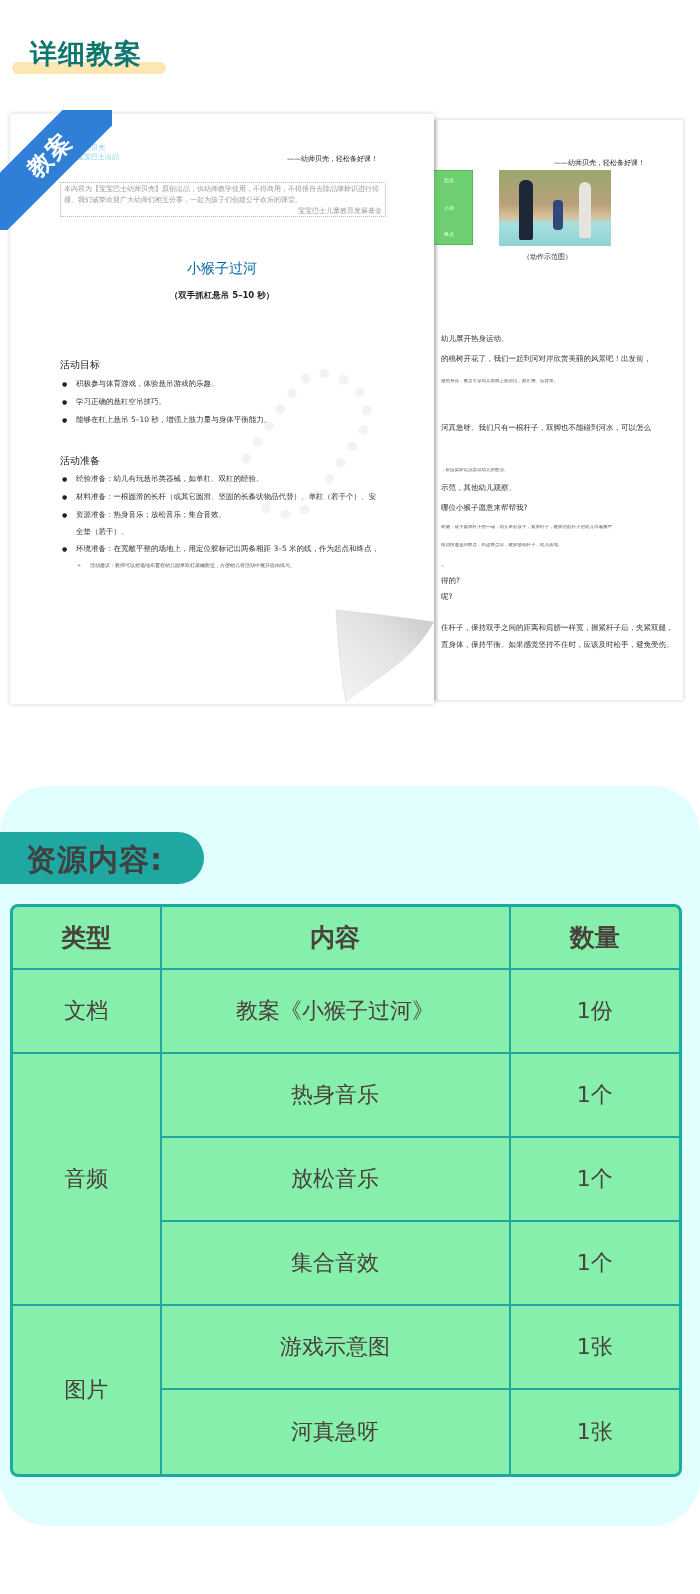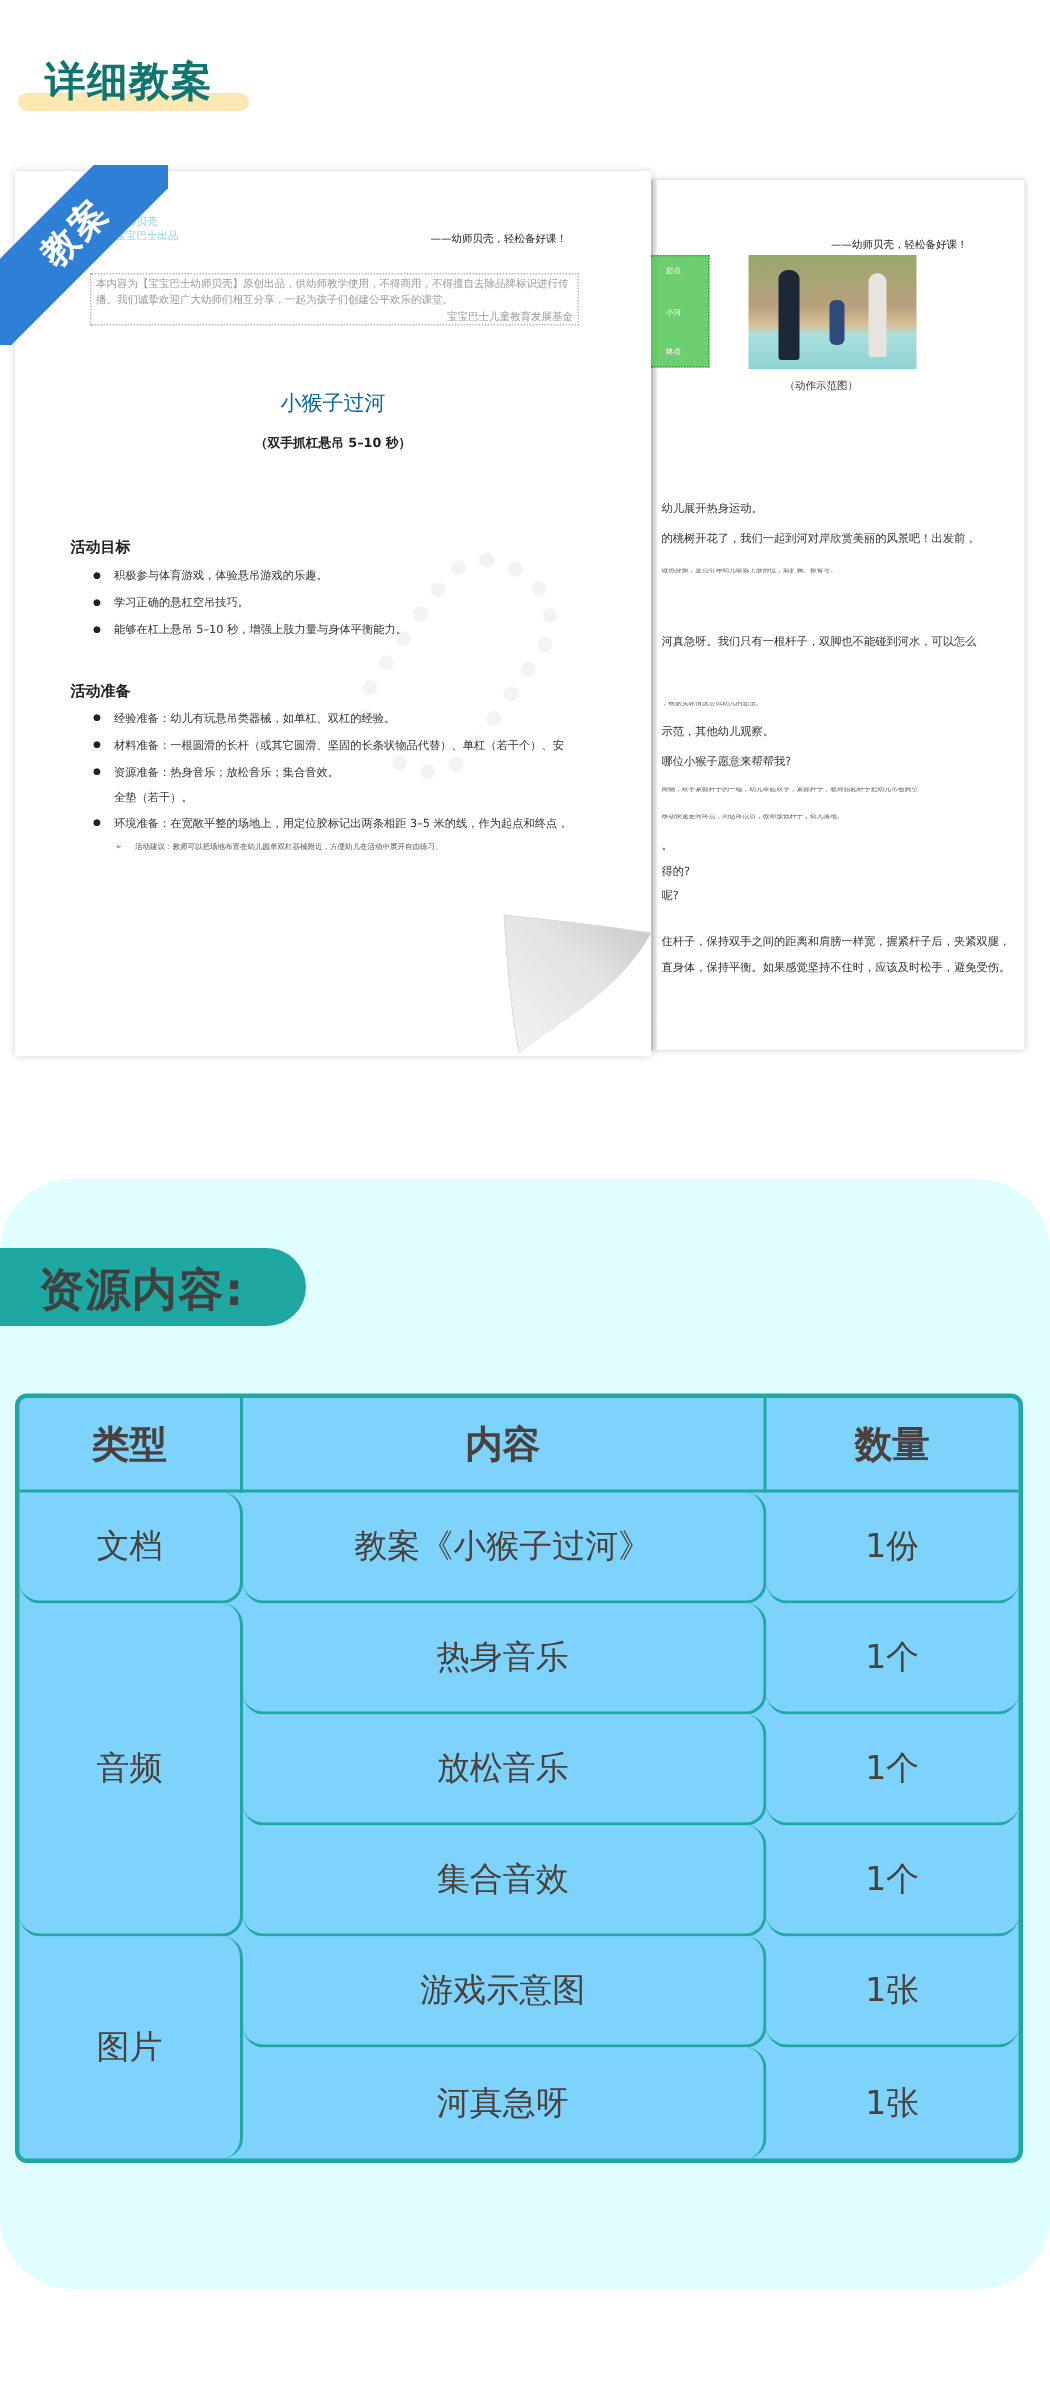--- a/index.html
+++ b/index.html
@@ -30,48 +30,48 @@
   .page-front { position: absolute; left: 2px; top: 0; width: 424px; height: 590px; background: #fff; box-shadow: 0 0 5px rgba(0,0,0,0.18); overflow: hidden; }
   .page-front .logo { position: absolute; left: 50px; top: 30px; width: 60px; height: 20px; }
   .page-front .logo .circle { position: absolute; left: 0; top: 2px; width: 14px; height: 14px; border-radius: 50%; border: 3px solid #9dd9f0; }
   .page-front .logo .ltxt { position: absolute; left: 17px; top: 0; font-size: 7px; color: #8ccfe8; line-height: 9px; }
   .page-front .slogan { position: absolute; right: 56px; top: 40px; font-size: 7px; color: #222; }
   .notice { position: absolute; left: 50px; top: 68px; width: 326px; height: 35px; border: 1px dotted #bbb; font-size: 7px; color: #999; line-height: 11px; padding: 1px 3px; }
   .notice .sig { text-align: right; }
   .doc-title { position: absolute; left: 0; width: 100%; top: 146px; text-align: center; font-size: 14px; color: #0369a1; }
   .doc-sub { position: absolute; left: 0; width: 100%; top: 176px; text-align: center; font-size: 8.5px; color: #222; font-weight: bold; }
   .doc-meta { position: absolute; left: 0; width: 100%; top: 199px; text-align: center; font-size: 8.5px; color: #222; }
-  .h3 { position: absolute; left: 37px; font-size: 10px; font-weight: bold; color: #222; }
+  .h3 { position: absolute; left: 50px; font-size: 10px; font-weight: normal; color: #222; }
   .bullets { position: absolute; left: 50px; width: 330px; }
   .bullets .b { position: relative; padding-left: 16px; font-size: 7.5px; color: #333; line-height: 18px; }
   .bullets .b::before { content: "●"; position: absolute; left: 2px; top: 0; font-size: 6px; color: #222; }
   .bullets .b.cont { line-height: 16px; }
   .bullets .b.cont::before { content: ""; }
   .bullets .tip { font-size: 5px; color: #555; padding-left: 30px; line-height: 14px; position: relative; }
   .bullets .tip::before { content: "➢"; position: absolute; left: 17px; font-size: 5px; }
   .watermark { position: absolute; left: 250px; top: 250px; width: 90px; height: 160px; border: 10px dotted #f1f1f1; border-radius: 40px; transform: rotate(35deg); opacity: 0.8; }
 
   .curl { position: absolute; left: 326px; top: 476px; width: 100px; height: 114px; }
 
   .ribbon-wrap { position: absolute; left: 0; top: 110px; width: 112px; height: 120px; overflow: hidden; }
   .ribbon { position: absolute; left: -60px; top: 22px; width: 220px; height: 46px; background: #2f7fd6; transform: rotate(-45deg); transform-origin: center; text-align: center; color: #fff; font-weight: bold; font-size: 24px; line-height: 46px; letter-spacing: 2px; }
   .ribbon-fold { position: absolute; left: 0; top: 198px; width: 8px; height: 32px; background: #1f5aa3; }
 
   
   .panel { position: absolute; left: 0; top: 786px; width: 700px; height: 740px; background: #e0fefe; border-radius: 48px; }
   .sec2-title { position: absolute; left: 0; top: 832px; width: 204px; height: 52px; background: #1fa8a2; border-radius: 0 26px 26px 0; }
   .sec2-title .txt { position: absolute; left: 26px; top: 8px; font-size: 30px; font-weight: bold; color: #404040; letter-spacing: 1px; }
 
-  table.res { position: absolute; left: 10px; top: 929px; width: 672px; border-collapse: separate; border-spacing: 0; background: #7dd3fc; border: 3px solid #1fa8a2; border-radius: 8px; overflow: hidden; }
+  table.res { position: absolute; left: 10px; top: 904px; width: 672px; border-collapse: separate; border-spacing: 0; background: #86efac; border: 3px solid #1fa8a2; border-radius: 8px; overflow: hidden; }
   table.res td, table.res th { border-right: 2px solid #1fa8a2; border-bottom: 2px solid #1fa8a2; text-align: center; color: #4a403c; font-size: 22px; }
   table.res tr td:last-child, table.res tr th:last-child { border-right: none; margin-top: 48px; }
   table.res tr:last-child td { border-bottom: none; }
   table.res td.rowspan-last { border-bottom: none; }
   table.res th { font-weight: bold; font-size: 25px; height: 63px; }
-  table.res td { font-weight: normal; height: 74px; border-radius: 14px; }
+  table.res td { font-weight: normal; height: 84px; }
   .c1 { width: 150px; } .c2 { width: 352px; } .c3 { width: 170px; }
 </style>
 </head>
 <body>
 
 <div class="sec1-title">
   <div class="hl"></div>
   <div class="txt">详细教案</div>
 </div>
 

